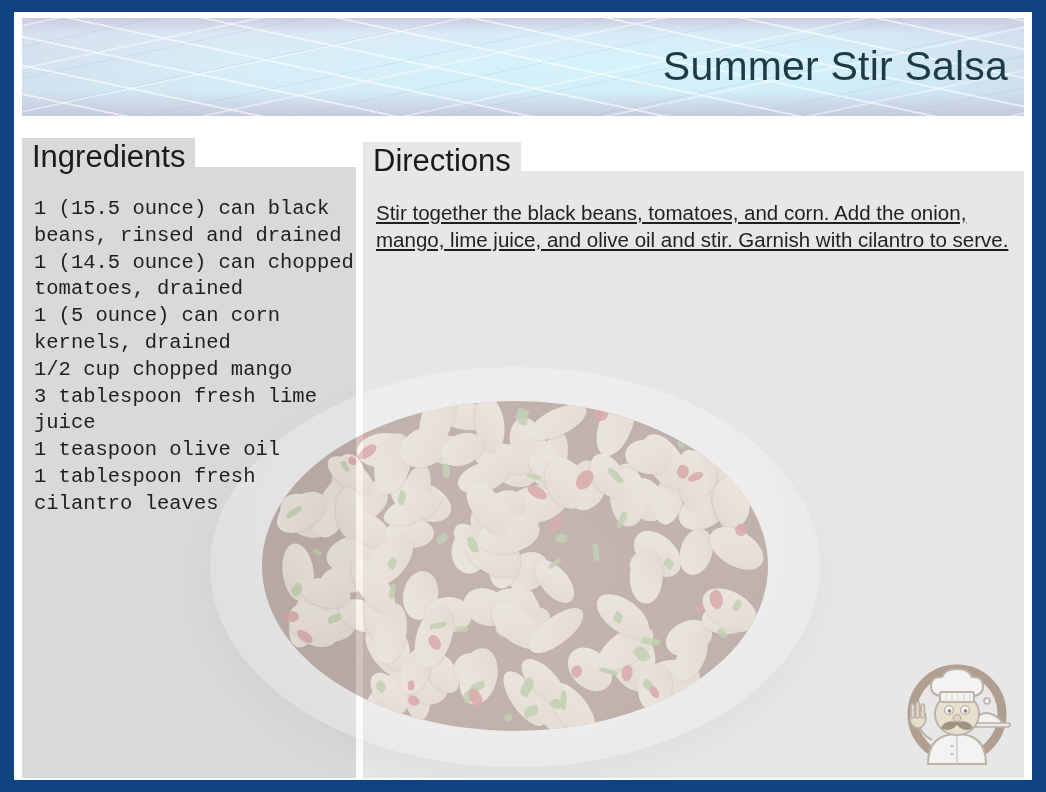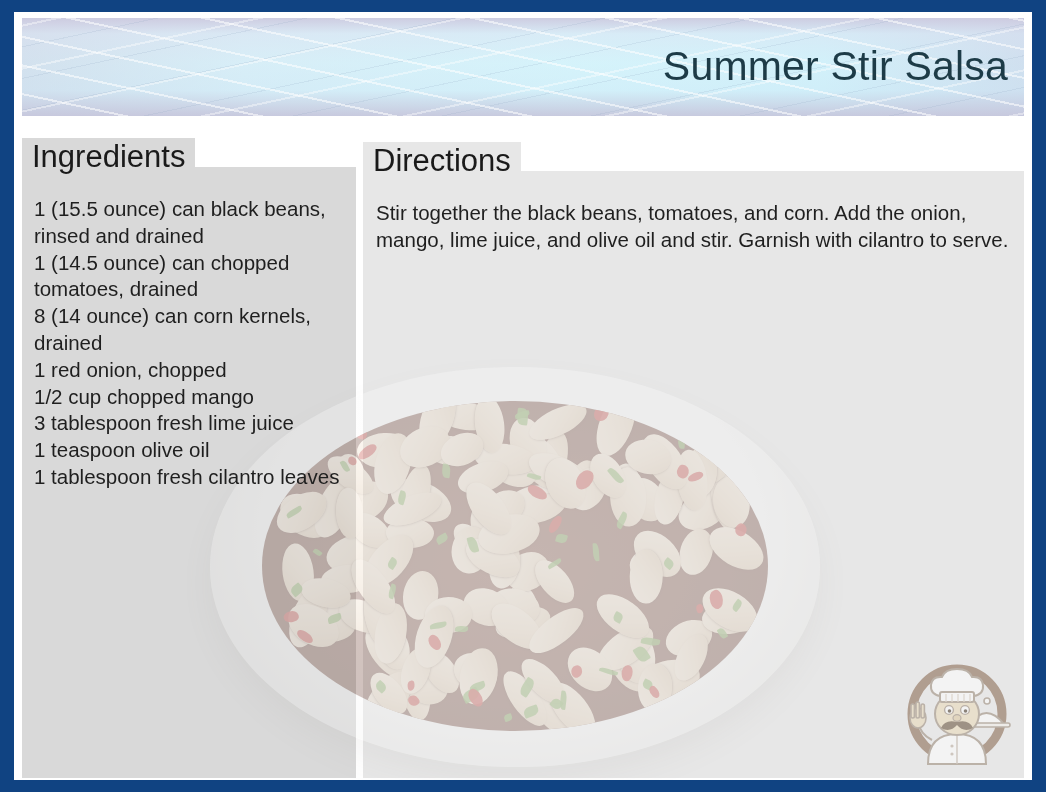--- a/index.html
+++ b/index.html
@@ -184,29 +184,31 @@
     position: absolute;
     left: 20px;
     top: 184px;
     width: 330px;
     font-size: 20.5px;
     line-height: 26.8px;
     color: #1f1f1f;
   }
   .ingredients-list .item {
     white-space: normal;
+    font-family: Liberation Mono, monospace;
   }
   .directions-text {
     position: absolute;
     left: 362px;
     top: 187px;
     width: 634px;
     font-size: 20.5px;
     line-height: 27px;
     color: #1f1f1f;
+    text-decoration: underline;
   }
 
   
   .chef-logo {
     position: absolute;
     right: 14px;
     bottom: 12px;
     width: 122px;
     height: 120px;
     opacity: 0.58;
@@ -414,22 +416,21 @@
             <div class="pepper" style="width: 15.6243px; height: 7.68001px; left: 426.357px; top: 71.8515px; transform: rotate(153.151deg);"></div>
             <div class="pepper" style="width: 9.20134px; height: 7.4006px; left: 432.748px; top: 204.329px; transform: rotate(75.7068deg);"></div>
           </div>
       </div>
     </div>
 
     <div class="content">
       <div class="ingredients-list" id="ingredients-list">
           <div class="item">1 (15.5 ounce) can black beans, rinsed and drained</div>
           <div class="item">1 (14.5 ounce) can chopped tomatoes, drained</div>
-          <div class="item">8 (14 ounce) can corn kernels, drained</div>
-          <div class="item">1 red onion, chopped</div>
+          <div class="item">1 (5 ounce) can corn kernels, drained</div>
           <div class="item">1/2 cup chopped mango</div>
           <div class="item">3 tablespoon fresh lime juice</div>
           <div class="item">1 teaspoon olive oil</div>
           <div class="item">1 tablespoon fresh cilantro leaves</div>
         </div>
       <div class="directions-text">Stir together the black beans, tomatoes, and corn. Add the onion, mango, lime juice, and olive oil and stir. Garnish with cilantro to serve.</div>
     </div>
 
     <div class="chef-logo">
       <svg viewBox="0 0 122 120" width="122" height="120" aria-hidden="true">

